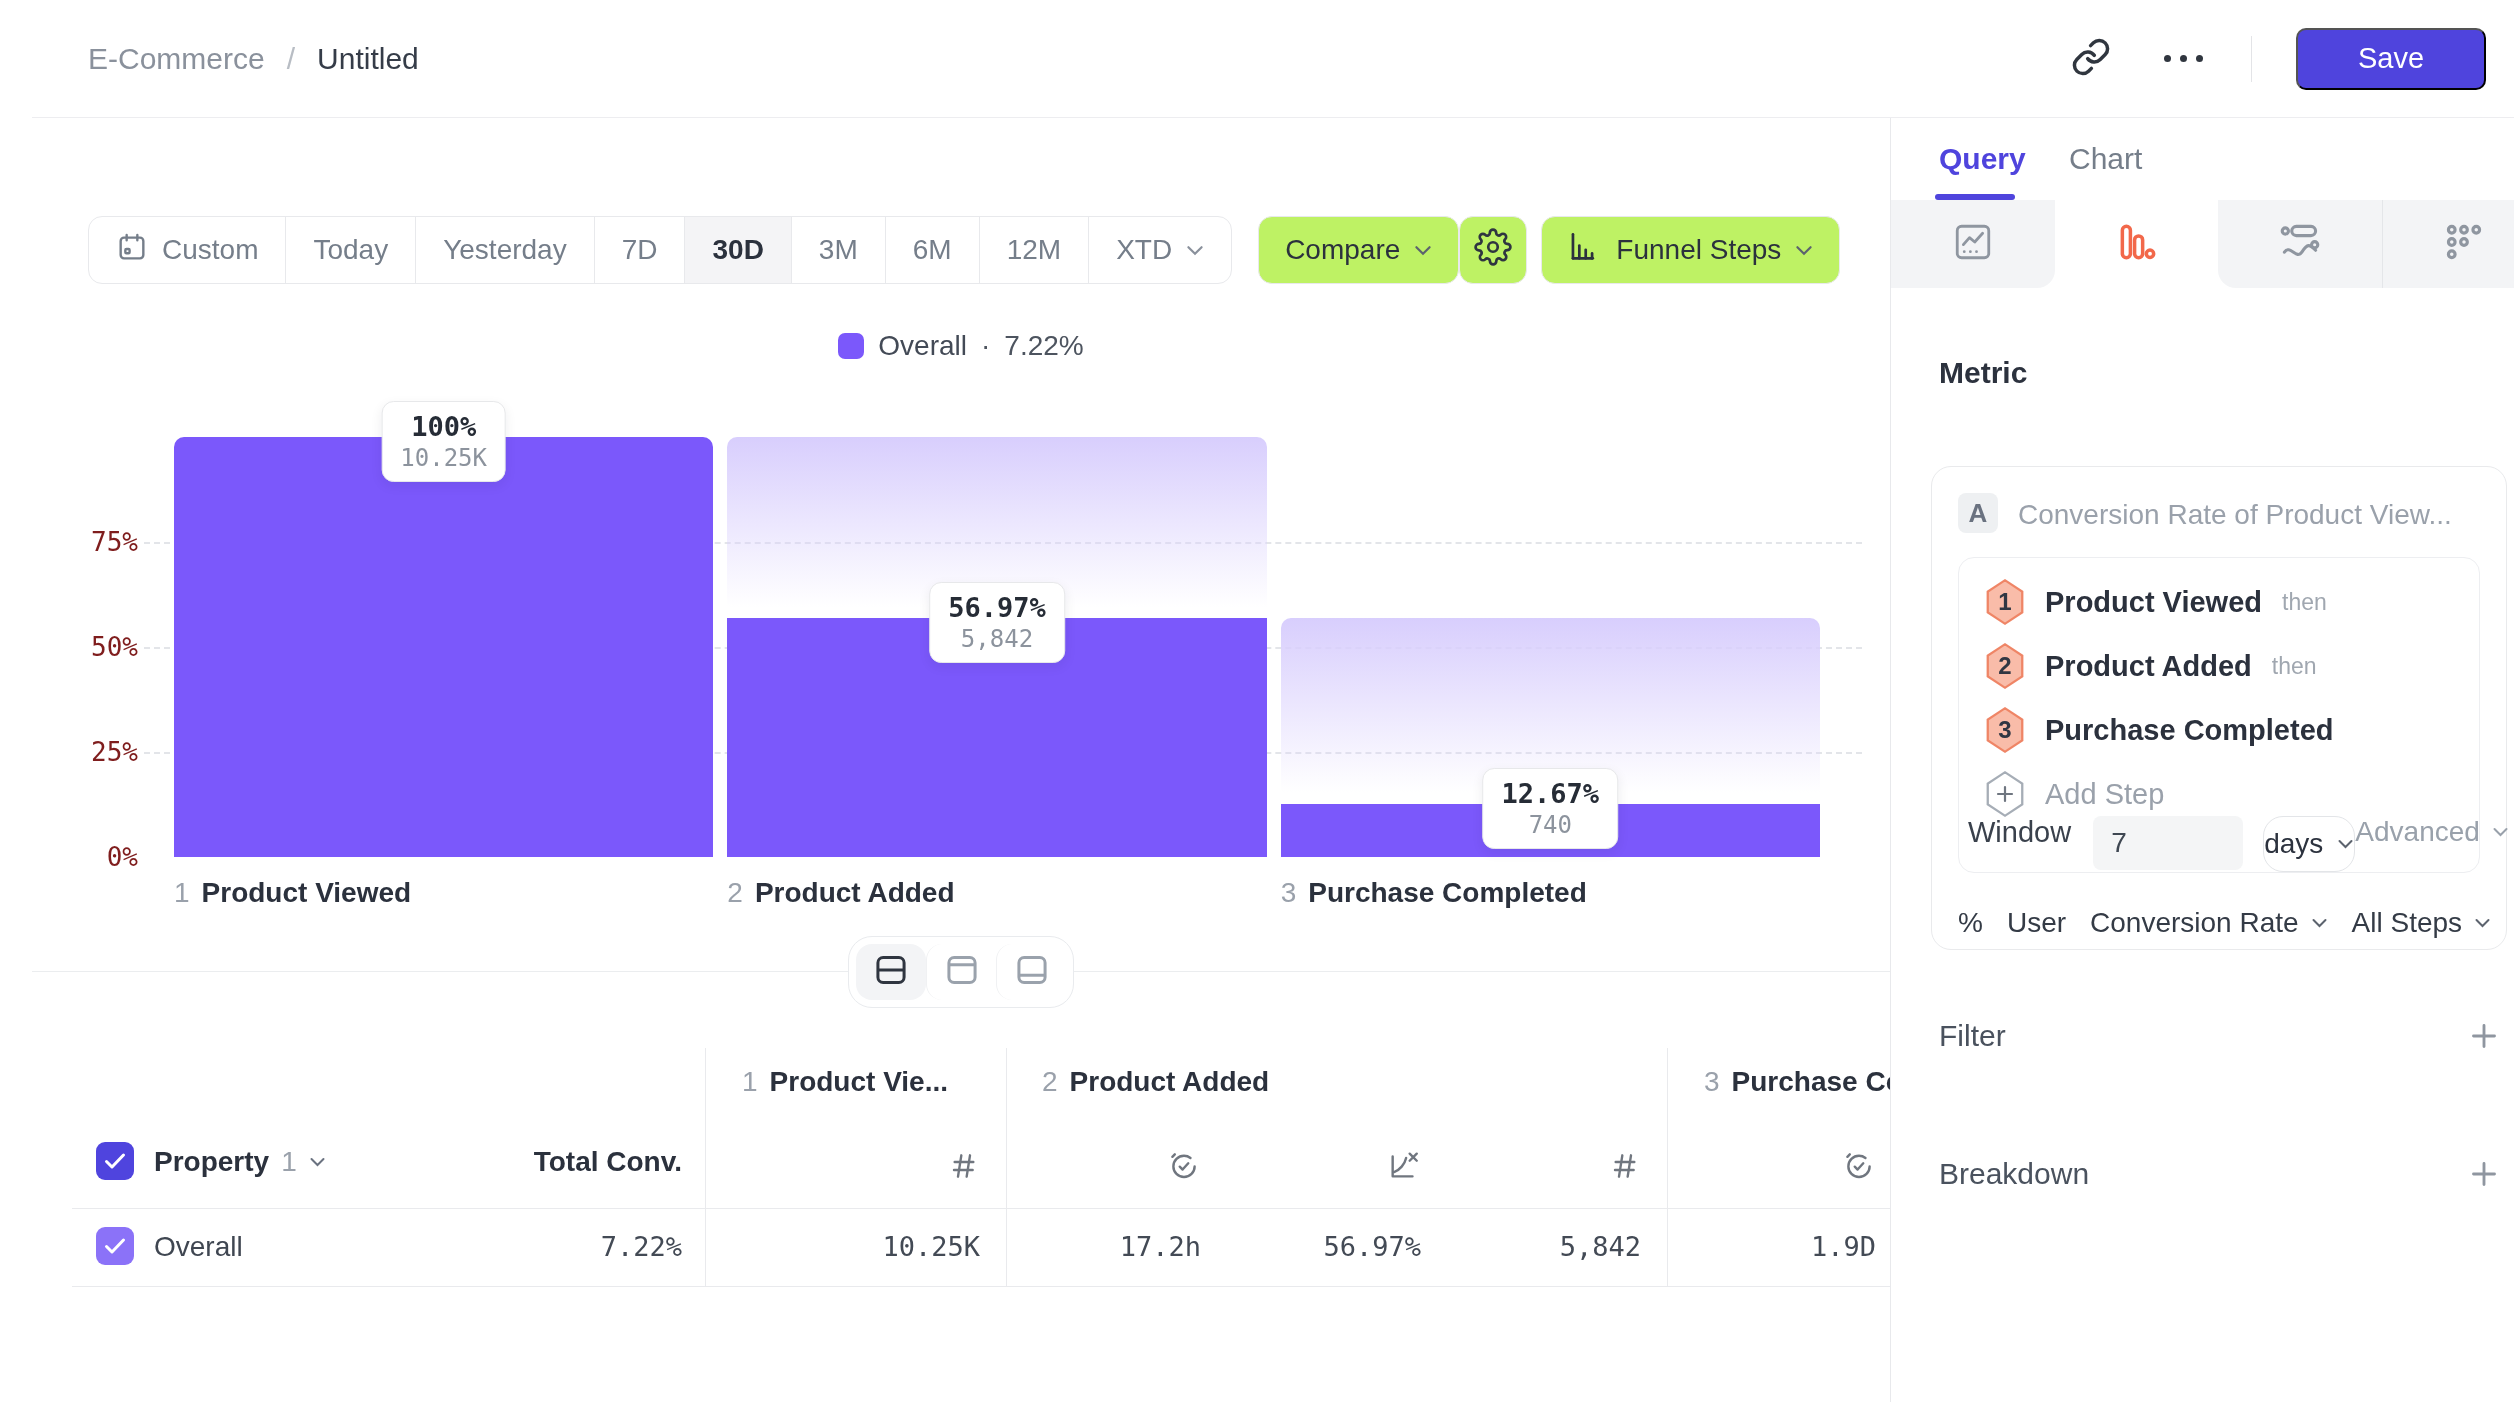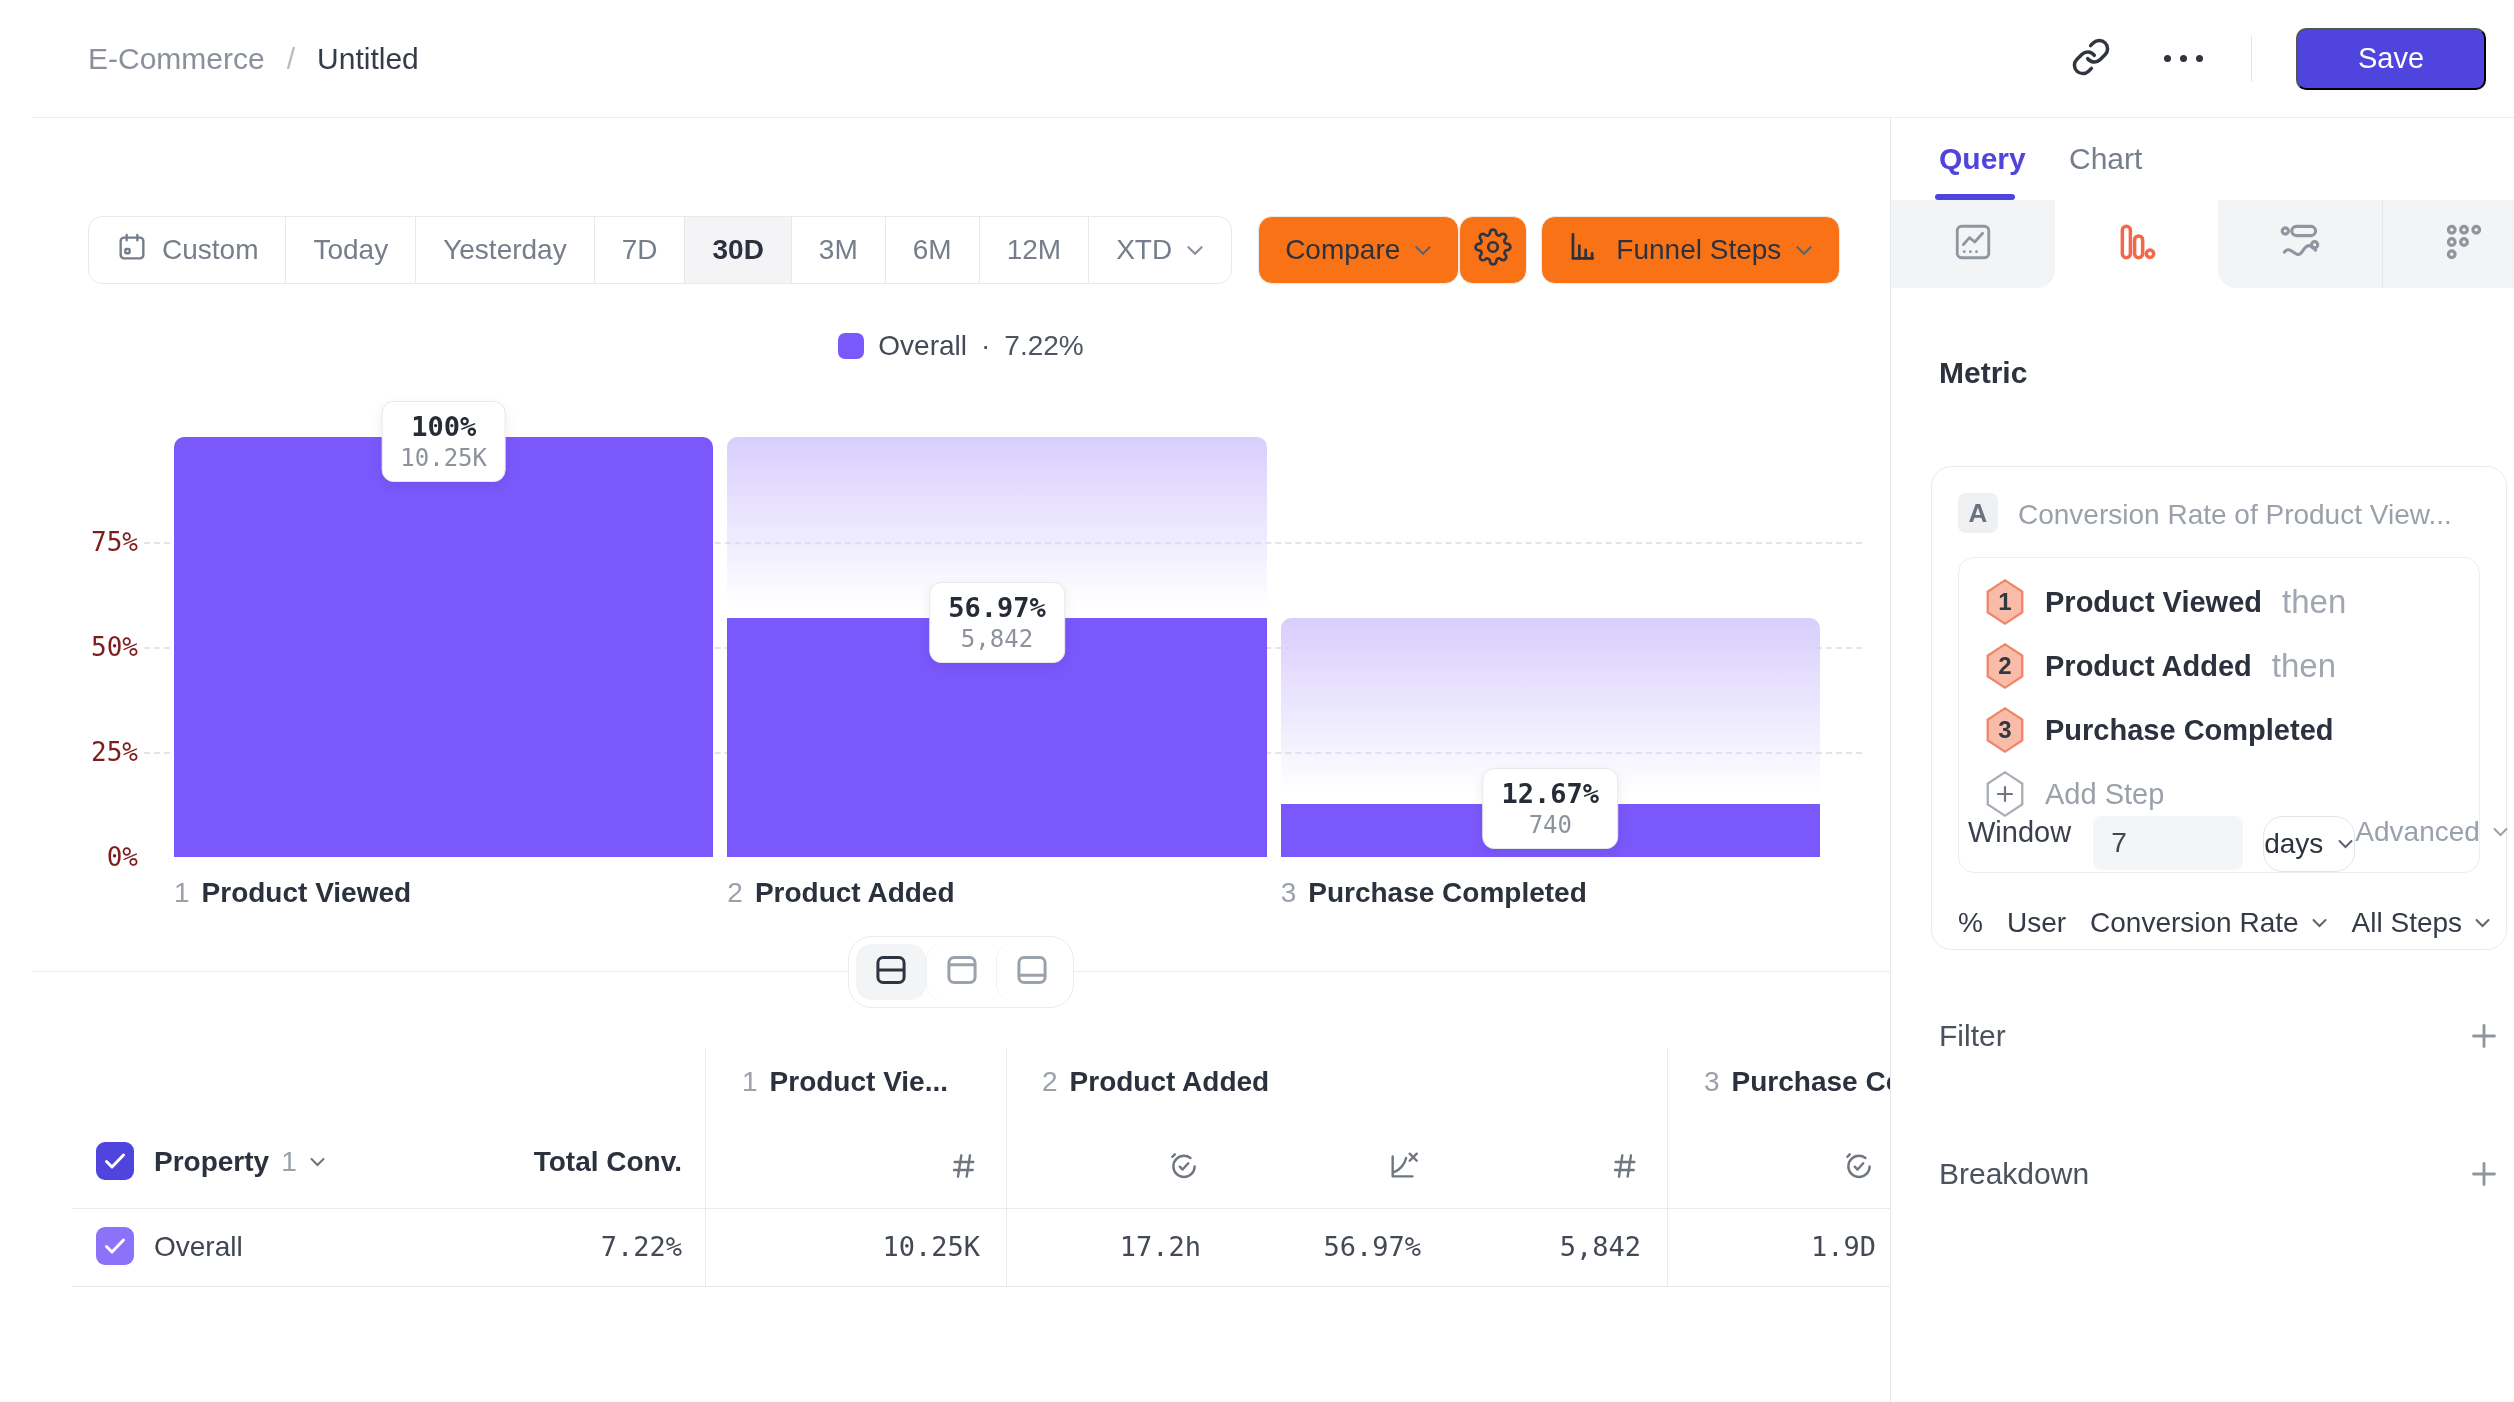--- a/index.html
+++ b/index.html
@@ -35,21 +35,21 @@
   
   .main{position:absolute;top:118px;left:0;width:1858px;bottom:0;background:#fff;overflow:hidden;}
 
   .toolbar{position:absolute;top:98px;left:56px;right:64px;height:68px;display:flex;align-items:center;justify-content:space-between;}
   .tb-left{display:flex;align-items:center;gap:26px;}
   .tb-right{display:flex;align-items:center;gap:14px;}
   .seg{display:flex;border:1px solid var(--border);border-radius:14px;overflow:hidden;background:#fff;height:68px;}
   .seg-item{display:flex;align-items:center;gap:14px;padding:0 27px;font-size:28px;color:var(--txt-gray);cursor:pointer;white-space:nowrap;}
   .seg-item + .seg-item{border-left:1px solid var(--border);}
   .seg-item.selected{background:#f4f4f6;color:var(--txt-dark);font-weight:600;}
-  .btn{display:flex;align-items:center;gap:14px;height:68px;border:1px solid var(--border);border-radius:14px;background:#f97316;padding:0 26px;font-size:28px;color:var(--txt-dark);cursor:pointer;white-space:nowrap;}
+  .btn{display:flex;align-items:center;gap:14px;height:68px;border:1px solid var(--border);border-radius:14px;background:#bef264;padding:0 26px;font-size:28px;color:var(--txt-dark);cursor:pointer;white-space:nowrap;}
   .btn .chev{color:#5c636e;}
   .gear-btn{width:68px;padding:0;justify-content:center;color:#2f3540;}
 
   .legend{position:absolute;top:212px;left:0;right:0;display:flex;align-items:center;justify-content:center;gap:14px;font-size:28px;color:var(--txt-mid);}
   .legend .swatch{width:26px;height:26px;border-radius:7px;background:var(--bar);}
   .legend .lab{font-weight:500;color:#434a56;}
 
   
   .chart-area{position:absolute;top:319px;left:0;right:0;height:420px;}
   .ytick{position:absolute;left:40px;width:66px;text-align:right;font-family:"DejaVu Sans Mono",monospace;font-size:26px;color:#7f1d1d;}
@@ -105,21 +105,21 @@
   .inner-card{position:absolute;left:26px;top:90px;right:26px;height:316px;border:1px solid var(--border-soft);border-radius:16px;}
   .step-row{position:absolute;left:26px;display:flex;align-items:center;gap:20px;height:48px;}
   .hex{position:relative;width:40px;height:46px;flex:0 0 40px;}
   .hex .h-out{position:absolute;inset:0;background:#ef8566;clip-path:polygon(50% 0,96% 26%,96% 74%,50% 100%,4% 74%,4% 26%);}
   .hex .h-in{position:absolute;inset:2.5px;background:#f9bca9;clip-path:polygon(50% 0,96% 26%,96% 74%,50% 100%,4% 74%,4% 26%);}
   .hex.ghost .h-out{background:#a6adb6;}
   .hex.ghost .h-in{background:#fff;}
   .hex span{position:absolute;inset:0;display:flex;align-items:center;justify-content:center;font-size:24px;font-weight:700;color:#313743;z-index:1;}
   .hex svg{position:absolute;inset:0;margin:auto;z-index:1;}
   .step-lab{font-size:29px;font-weight:600;color:var(--txt-dark);}
-  .step-then{font-size:33px;color:#a0a7b0;}
+  .step-then{font-size:23px;color:#a0a7b0;}
   .addstep-lab{font-size:29px;color:#9aa1ab;}
   .window-row{position:absolute;left:9px;right:26px;top:258px;height:56px;display:flex;align-items:flex-start;}
   .win-lab{font-size:29px;color:#3a414c;margin-right:22px;}
   .win-input{width:150px;height:54px;background:#f4f5f6;border:none;border-radius:8px;font-size:28px;color:#3f4752;padding-left:18px;font-family:"Liberation Sans",sans-serif;}
   .days-btn{margin-left:20px;width:148px;height:56px;border:1px solid #e3e5e8;border-radius:20px;background:#fff;display:flex;align-items:center;justify-content:center;gap:14px;font-size:28px;color:#2c323e;cursor:pointer;}
   .adv-btn{margin-left:auto;display:flex;align-items:center;gap:12px;font-size:28px;color:#99a1ab;cursor:pointer;}
   .measure-row{position:absolute;left:26px;top:440px;display:flex;align-items:center;gap:24px;font-size:28px;color:#343b46;}
   .measure-dd{display:flex;align-items:center;gap:12px;cursor:pointer;}
   .section-row{position:absolute;left:48px;right:44px;display:flex;align-items:center;justify-content:space-between;}
   .section-row .s-lab{font-size:30px;font-weight:500;color:#4a525e;}

